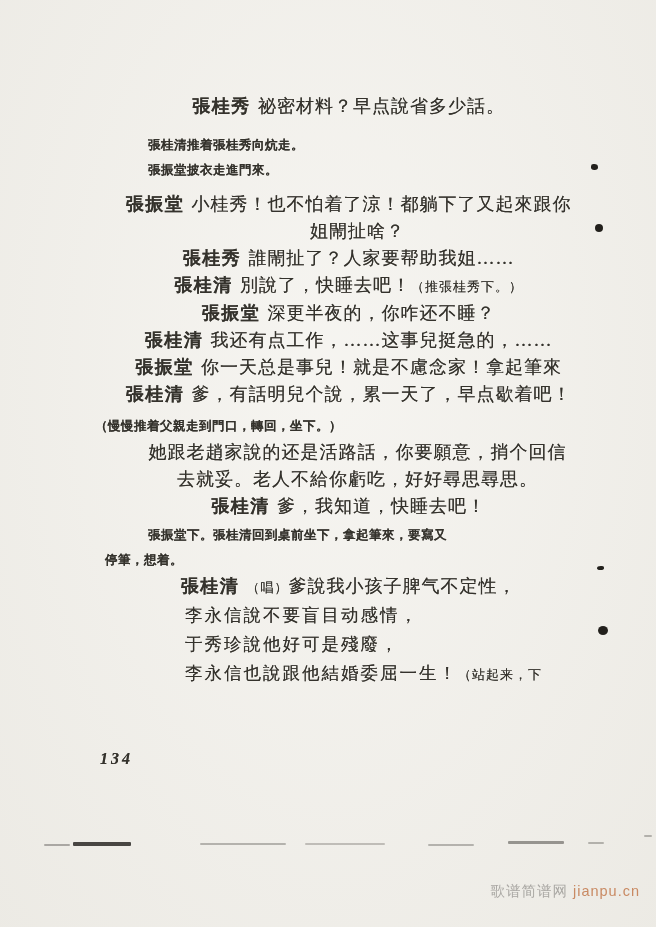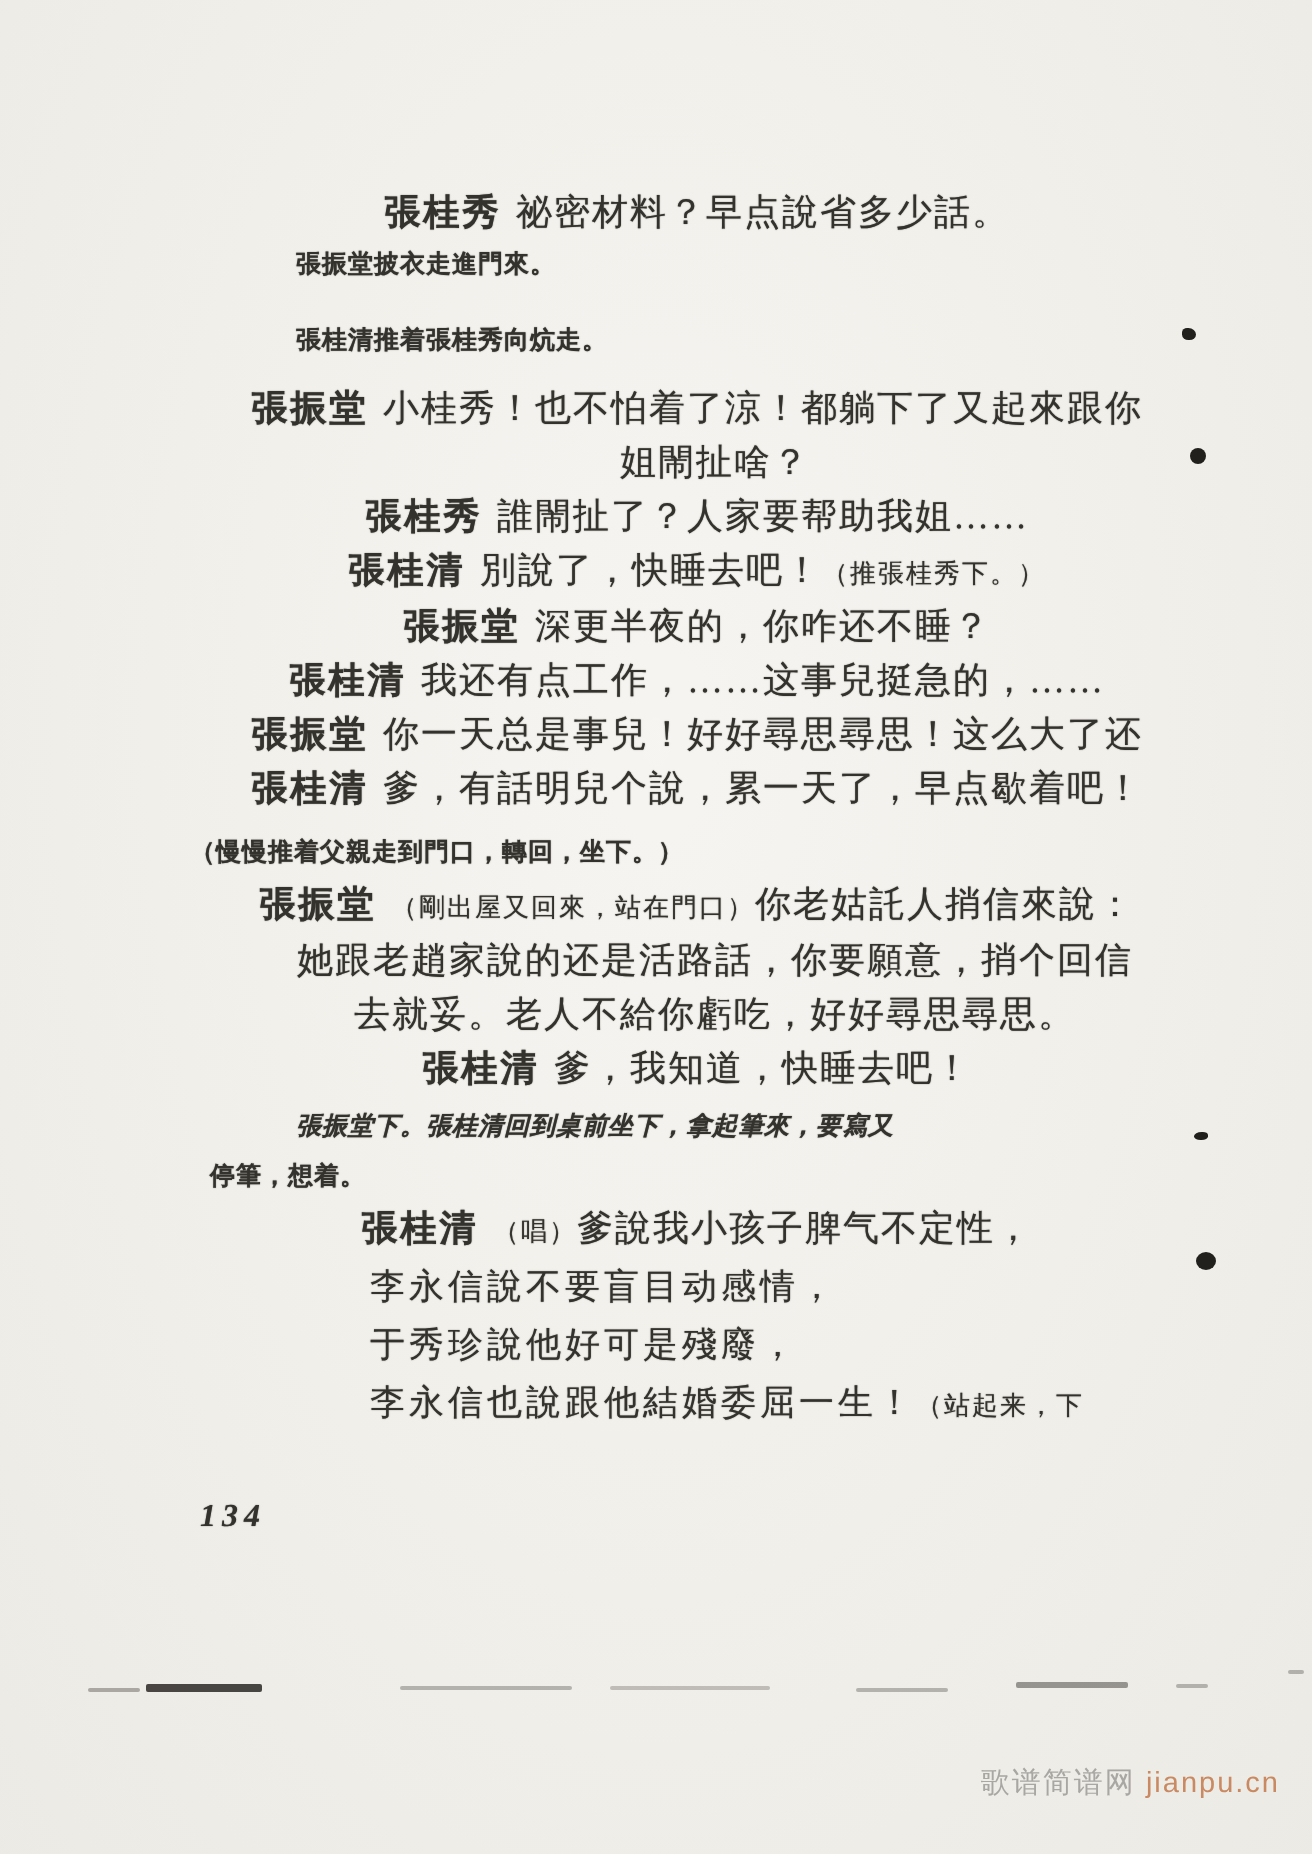--- a/index.html
+++ b/index.html
@@ -43,21 +43,21 @@
   .ind-deep    { margin-left: 73px; }
   .ind-paren   { margin-left: 20px; }
   .ind-shallow { margin-left: 30px; }
   .line.lyric {
     font-size: 17.5px; line-height: 29px; letter-spacing: 2px;
     margin-left: 110px;
   }
   .gap-a { margin-top: 13px; }
   .gap-b { margin-top: 8px; }
   .gap-c { margin-top: 6px; }
-  .gap-d { margin-top: 3px; font-style: italic; }
+  .gap-d { margin-top: 3px; }
   .small-inline {
     font-size: 13px; font-weight: 400; letter-spacing: 1px; margin-top: 32px;
   }
   .page-number {
     position: absolute;
     left: 100px; top: 750px;
     font-style: italic;
     font-size: 16px;
     letter-spacing: 3px;
     font-weight: 600;
@@ -74,32 +74,31 @@
   .speck { position: absolute; background: #22201c; border-radius: 50%; }
   .streak-seg { position: absolute; background: #2a2824; border-radius: 1px; }
 </style>
 </head>
 <body>
 
 <div class="page" style="background-color: rgb(241, 239, 233);">
 
   <div class="script" style="color: rgb(52, 50, 44);">
       <div class="line dialogue"><span class="speaker">張桂秀</span><span>祕密材料？早点說省多少話。</span></div>
+      <div class="line stage ind-deep gap-a"><span>張桂清推着張桂秀向炕走。</span></div>
       <div class="line stage ind-deep"><span>張振堂披衣走進門來。</span></div>
-      <div class="line stage ind-deep gap-a"><span>張桂清推着張桂秀向炕走。</span></div>
       <div class="line dialogue gap-b"><span class="speaker">張振堂</span><span>小桂秀！也不怕着了涼！都躺下了又起來跟你</span></div>
       <div class="line wrap"><span>姐閙扯啥？</span></div>
       <div class="line dialogue"><span class="speaker">張桂秀</span><span>誰閙扯了？人家要帮助我姐……</span></div>
       <div class="line dialogue"><span class="speaker">張桂清</span><span>別說了，快睡去吧！</span><span class="small-inline">（推張桂秀下。）</span></div>
       <div class="line dialogue"><span class="speaker">張振堂</span><span>深更半夜的，你咋还不睡？</span></div>
       <div class="line dialogue"><span class="speaker">張桂清</span><span>我还有点工作，……这事兒挺急的，……</span></div>
-      <div class="line dialogue"><span class="speaker">張振堂</span><span>你一天总是事兒！好好尋思尋思！这么大了还</span></div>
+      <div class="line dialogue"><span class="speaker">張振堂</span><span>你一天总是事兒！就是不慮念家！拿起筆來</span></div>
       <div class="line dialogue"><span class="speaker">張桂清</span><span>爹，有話明兒个說，累一天了，早点歇着吧！</span></div>
       <div class="line stage ind-paren gap-c"><span>（慢慢推着父親走到門口，轉回，坐下。）</span></div>
-      <div class="line dialogue"><span class="speaker">張振堂</span><span class="small-inline">（剛出屋又回來，站在門口）</span><span>你老姑託人捎信來說：</span></div>
       <div class="line wrap"><span>她跟老趙家說的还是活路話，你要願意，捎个回信</span></div>
       <div class="line wrap"><span>去就妥。老人不給你虧吃，好好尋思尋思。</span></div>
       <div class="line dialogue"><span class="speaker">張桂清</span><span>爹，我知道，快睡去吧！</span></div>
       <div class="line stage ind-deep gap-d"><span>張振堂下。張桂清回到桌前坐下，拿起筆來，要寫又</span></div>
       <div class="line stage ind-shallow"><span>停筆，想着。</span></div>
       <div class="line dialogue"><span class="speaker">張桂清</span><span class="small-inline">（唱）</span><span>爹說我小孩子脾气不定性，</span></div>
       <div class="line lyric"><span>李永信說不要盲目动感情，</span></div>
       <div class="line lyric"><span>于秀珍說他好可是殘廢，</span></div>
       <div class="line lyric"><span>李永信也說跟他結婚委屈一生！</span><span class="small-inline">（站起来，下</span></div>
     </div>

